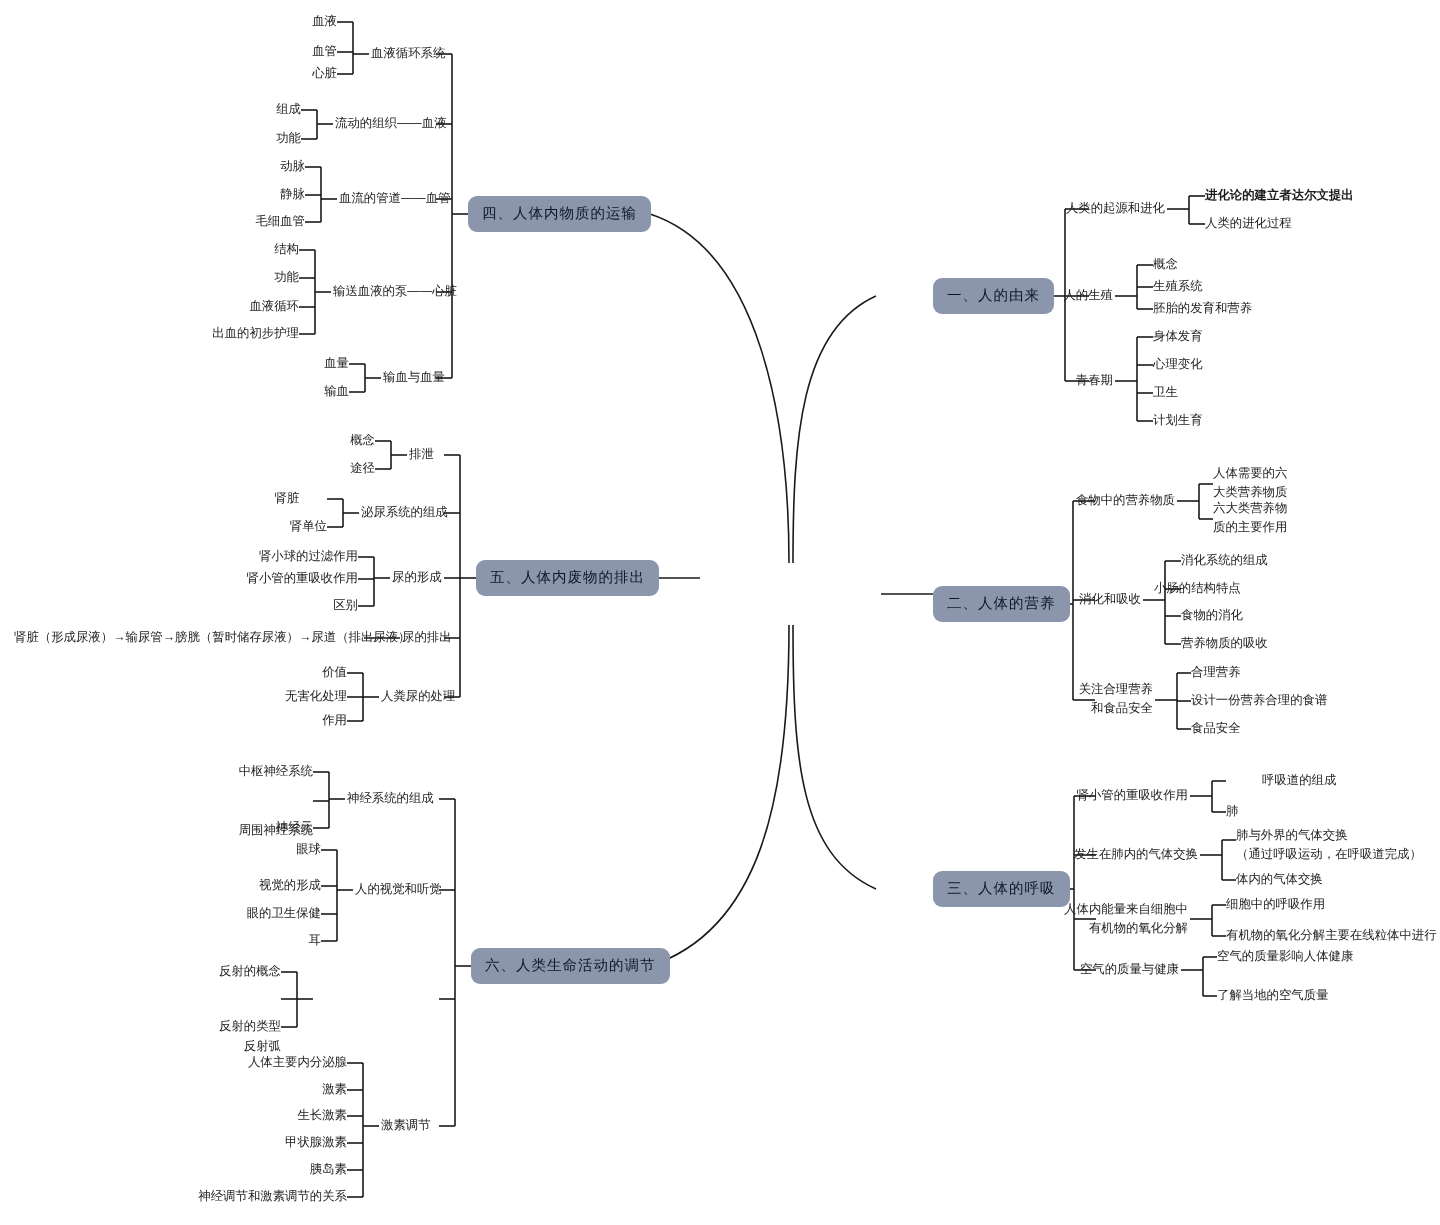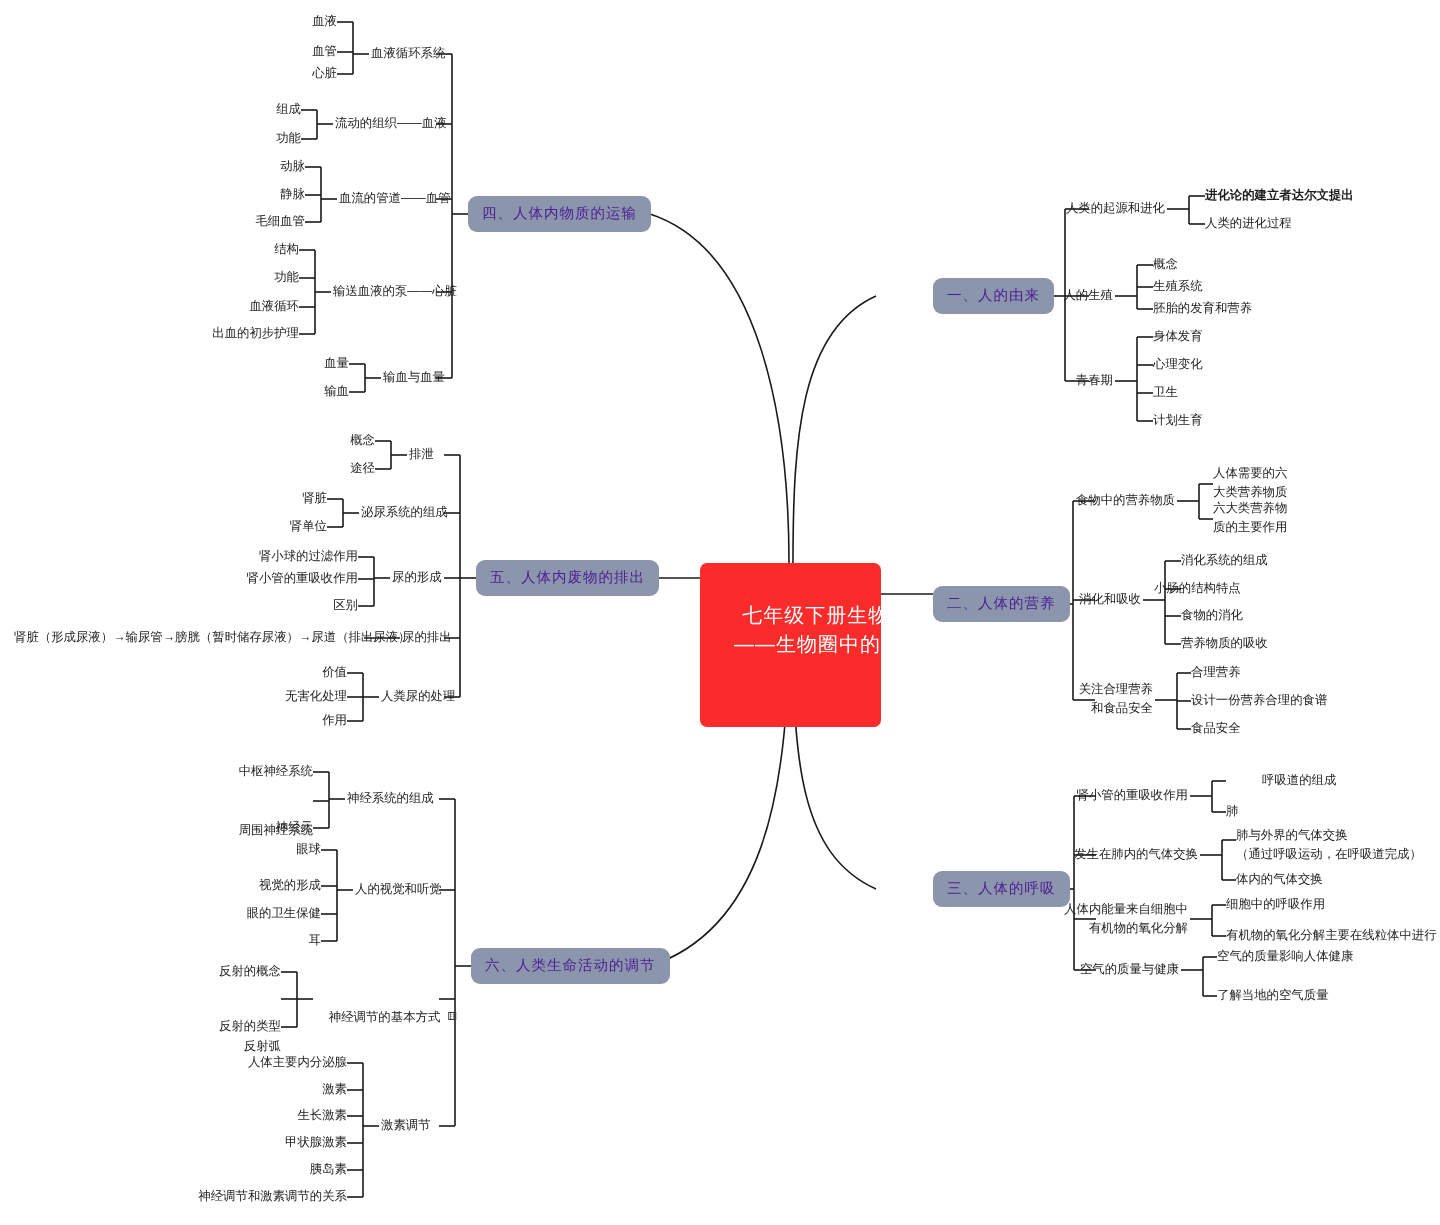--- a/index.html
+++ b/index.html
@@ -36,21 +36,21 @@
     font-size:20px;
     font-weight:400;
     letter-spacing:1px;
     padding:9px 16px 10px 16px;
     text-align:left;
     box-shadow:0 0 0 0 rgba(0,0,0,0);
   }
   .central .l2{display:block;padding-left:18px;}
   .branch{
     background:#8b96ac;
-    color:#4c1d95;
+    color:#0f172a;
     border-radius:9px;
     font-size:14.5px;
     letter-spacing:1px;
     padding:7px 14px 8px 14px;
     text-align:center;
     white-space:nowrap;
   }
   .leaf{
     position:absolute;
     font-size:12.4px;
@@ -263,23 +263,20 @@
       <path d="M363,1063 L363,1197"></path>
       <path d="M363,1063 L347,1063"></path>
       <path d="M363,1090 L347,1090"></path>
       <path d="M363,1116 L347,1116"></path>
       <path d="M363,1143 L347,1143"></path>
       <path d="M363,1170 L347,1170"></path>
       <path d="M363,1197 L347,1197"></path>
     </g>
   </svg>
 
-  <div class="node central" style="left:700px;top:563px;width:181px;">
-    <span>七年级下册生物</span><span class="l2">——生物圈中的人</span>
-  </div>
 
   <div class="node branch" style="left:933px;top:278px;">一、人的由来</div>
 
   <div class="node branch" style="left:933px;top:586px;">二、人体的营养</div>
 
   <div class="node branch" style="left:933px;top:871px;">三、人体的呼吸</div>
 
   <div class="node branch" style="left:468px;top:196px;">四、人体内物质的运输</div>
 
   <div class="node branch" style="left:476px;top:560px;">五、人体内废物的排出</div>
@@ -359,21 +356,21 @@
 
   <div class="leaf l" style="left:383px;top:368px;">输血与血量</div>
   <div class="leaf r" style="left:269px;top:354px;width:80px;">血量</div>
   <div class="leaf r" style="left:269px;top:382px;width:80px;">输血</div>
 
   <div class="leaf l" style="left:409px;top:445px;">排泄</div>
   <div class="leaf r" style="left:295px;top:431px;width:80px;">概念</div>
   <div class="leaf r" style="left:295px;top:459px;width:80px;">途径</div>
 
   <div class="leaf l" style="left:361px;top:503px;">泌尿系统的组成</div>
-  <div class="leaf r" style="left:247px;top:489px;width:80px;">肾脏</div>
+  <div class="leaf r" style="left:247px;top:489px;width:80px;text-align:center;">肾脏</div>
   <div class="leaf r" style="left:247px;top:517px;width:80px;">肾单位</div>
 
   <div class="leaf l" style="left:392px;top:568px;">尿的形成</div>
   <div class="leaf r" style="left:228px;top:547px;width:130px;">肾小球的过滤作用</div>
   <div class="leaf r" style="left:228px;top:569px;width:130px;">肾小管的重吸收作用</div>
   <div class="leaf r" style="left:228px;top:596px;width:130px;">区别</div>
 
   <div class="leaf l" style="left:402px;top:628px;">尿的排出</div>
   <div class="leaf r" style="left:14px;top:628px;width:350px;text-align:right;">肾脏（形成尿液）→输尿管→膀胱（暂时储存尿液）→尿道（排出尿液）</div>
 
@@ -386,23 +383,20 @@
   <div class="leaf r" style="left:193px;top:762px;width:120px;">中枢神经系统</div>
   <div class="leaf r" style="left:193px;top:821px;width:120px;">周围神经系统</div>
   <div class="leaf r" style="left:193px;top:818px;width:120px;">神经元</div>
 
   <div class="leaf l" style="left:355px;top:880px;">人的视觉和听觉</div>
   <div class="leaf r" style="left:201px;top:840px;width:120px;">眼球</div>
   <div class="leaf r" style="left:201px;top:876px;width:120px;">视觉的形成</div>
   <div class="leaf r" style="left:201px;top:904px;width:120px;">眼的卫生保健</div>
   <div class="leaf r" style="left:201px;top:931px;width:120px;">耳</div>
 
-  <div class="leaf l" style="left:315px;top:989px;">
-    <span>神经调节的基本方式</span><span class="chain">⚅</span>
-  </div>
   <div class="leaf r" style="left:181px;top:962px;width:100px;">反射的概念</div>
   <div class="leaf r" style="left:181px;top:989px;width:100px;margin-top:48px;">反射弧</div>
   <div class="leaf r" style="left:181px;top:1017px;width:100px;">反射的类型</div>
 
   <div class="leaf l" style="left:381px;top:1116px;">激素调节</div>
   <div class="leaf r" style="left:187px;top:1053px;width:160px;">人体主要内分泌腺</div>
   <div class="leaf r" style="left:187px;top:1080px;width:160px;">激素</div>
   <div class="leaf r" style="left:187px;top:1106px;width:160px;">生长激素</div>
   <div class="leaf r" style="left:187px;top:1133px;width:160px;">甲状腺激素</div>
   <div class="leaf r" style="left:187px;top:1160px;width:160px;">胰岛素</div>

